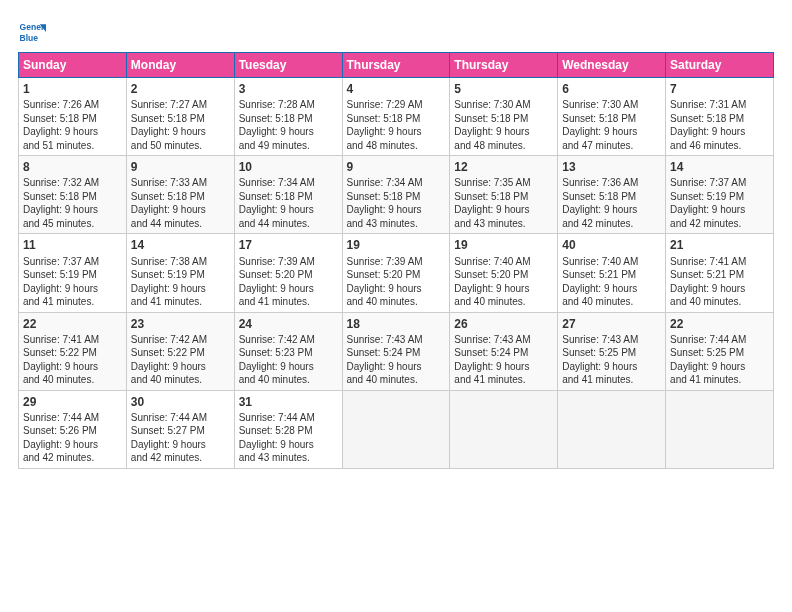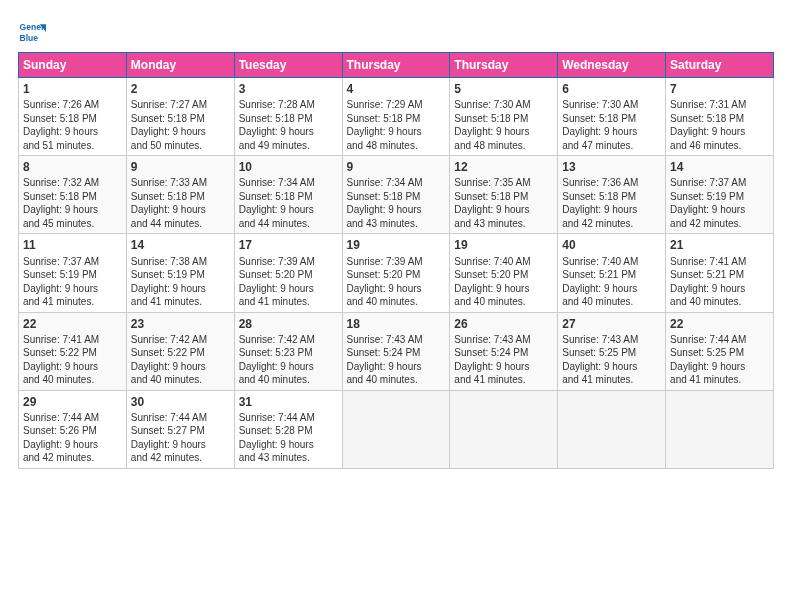--- a/index.html
+++ b/index.html
@@ -226,21 +226,21 @@
         <tr>
           <td>
             <span class="day-num">22</span>
             <div class="day-info">Sunrise: 7:41 AM<br>Sunset: 5:22 PM<br>Daylight: 9 hours<br>and 40 minutes.</div>
           </td>
           <td>
             <span class="day-num">23</span>
             <div class="day-info">Sunrise: 7:42 AM<br>Sunset: 5:22 PM<br>Daylight: 9 hours<br>and 40 minutes.</div>
           </td>
           <td>
-            <span class="day-num">28</span>
+            <span class="day-num">24</span>
             <div class="day-info">Sunrise: 7:42 AM<br>Sunset: 5:23 PM<br>Daylight: 9 hours<br>and 40 minutes.</div>
           </td>
           <td>
             <span class="day-num">18</span>
             <div class="day-info">Sunrise: 7:43 AM<br>Sunset: 5:24 PM<br>Daylight: 9 hours<br>and 40 minutes.</div>
           </td>
           <td>
             <span class="day-num">26</span>
             <div class="day-info">Sunrise: 7:43 AM<br>Sunset: 5:24 PM<br>Daylight: 9 hours<br>and 41 minutes.</div>
           </td>

